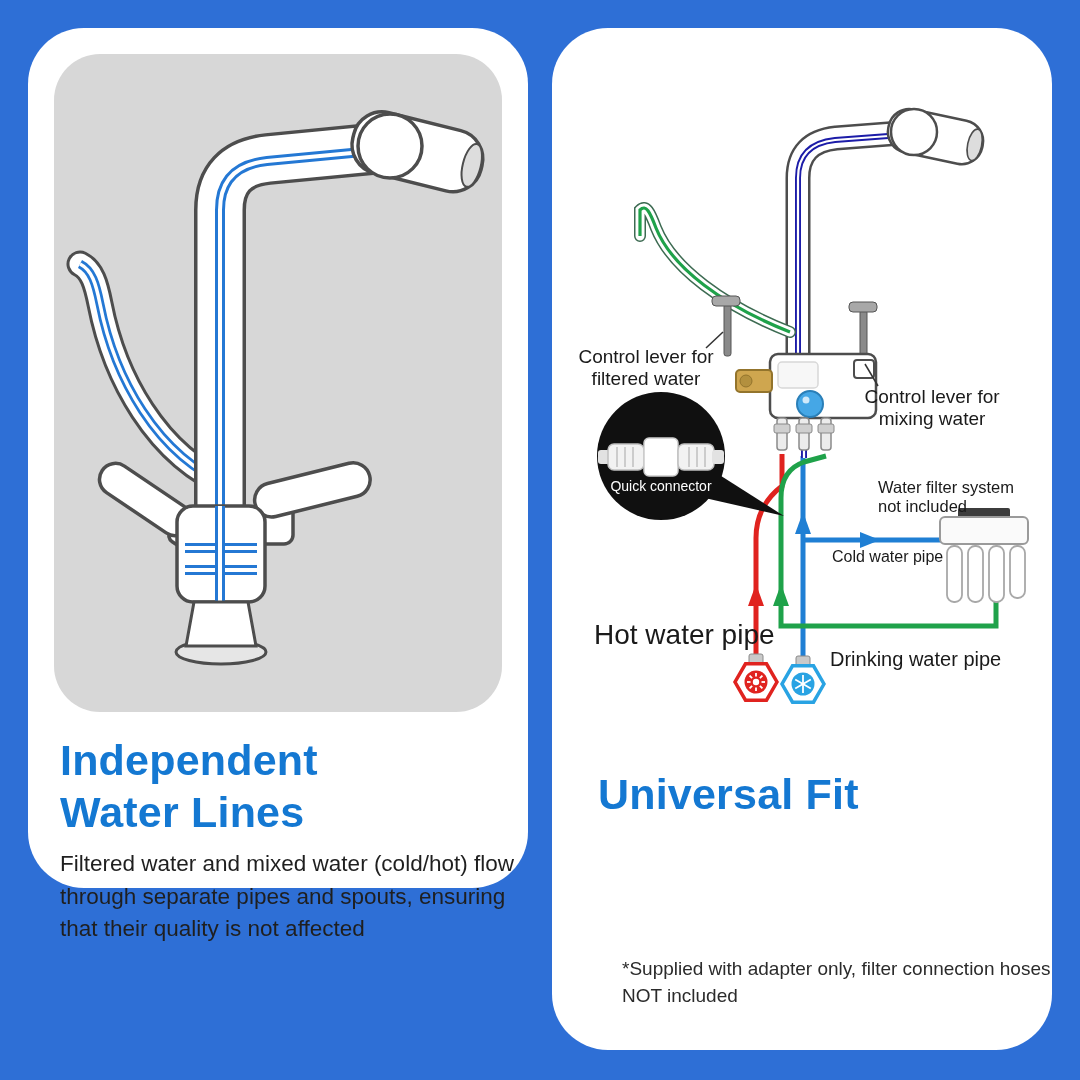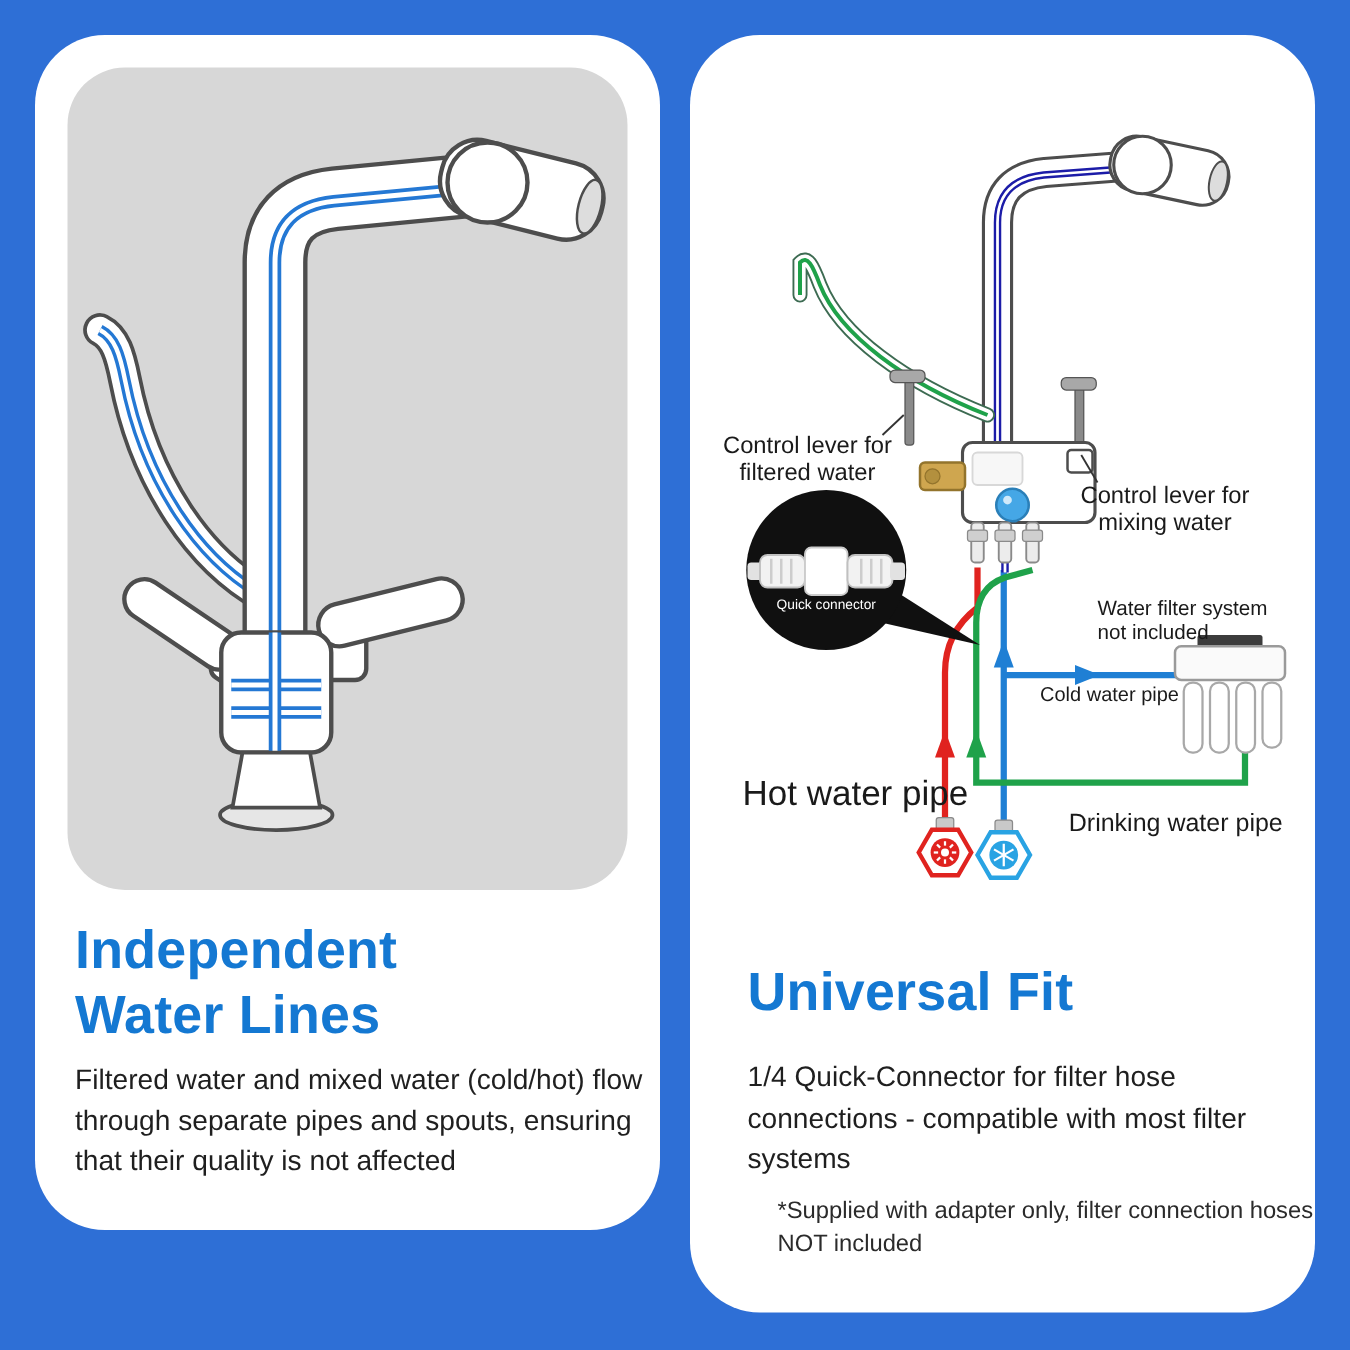--- a/index.html
+++ b/index.html
@@ -2,21 +2,21 @@
 <html><head>
 <meta charset="utf-8">
 <style>
   * { margin:0; padding:0; box-sizing:border-box; }
   html,body { width:1080px; height:1080px; }
   body { font-family:"Liberation Sans", sans-serif; }
 
   .stage { position:relative; width:1080px; height:1080px; background:#2e6fd6; overflow:hidden; }
 
   .card { position:absolute; background:#ffffff; border-radius:56px; }
-  .card-left  { left:28px;  top:28px; width:500px; height:956px; }
+  .card-left  { left:28px;  top:28px; width:500px; height:860px; }
   .card-right { left:552px; top:28px; width:500px; height:1022px; }
 
   .gray-panel { position:absolute; left:26px; top:26px; width:448px; height:658px;
                 background:#d7d7d7; border-radius:46px; overflow:hidden; }
   .faucet-svg { position:absolute; inset:0; width:100%; height:100%; }
 
   .heading { position:absolute; color:#1478d2; font-weight:700; font-size:43px; line-height:1.22; letter-spacing:.2px; }
   .heading-left  { left:32px; top:706px; }
   .heading-right { left:46px; top:740px; }
 
@@ -32,25 +32,25 @@
   .legend-row { display:flex; align-items:center; height:26px; }
   .legend-line { display:inline-block; width:27px; height:4px; margin-right:9px; border-radius:2px; }
   .legend-label { font-size:20.5px; color:#111; }
 
   
   .diagram { position:absolute; left:8px; top:42px; width:480px; height:650px; }
   .diagram-svg { position:absolute; inset:0; width:100%; height:100%; }
   .dlabel { position:absolute; color:#1a1a1a; font-size:19px; line-height:1.18; white-space:nowrap; }
   .lbl-control-filtered { left:0;   top:276px; width:172px; text-align:center; }
   .lbl-control-mixing   { left:292px; top:316px; width:160px; text-align:center; }
-  .lbl-quick  { left:33px;  top:408px; width:136px; text-align:center; color:#ffffff; font-size:11px; }
+  .lbl-quick  { left:33px;  top:408px; width:136px; text-align:center; color:#ffffff; font-size:14px; }
   .lbl-filter { left:318px; top:408px; width:162px; text-align:left; font-size:16.5px; }
   .lbl-cold     { left:238px; top:478px; font-size:16px;margin-left:34px; }
   .lbl-hot      { left:34px;  top:548px; font-size:28px; }
-  .lbl-drinking { left:270px; top:578px; font-size:20px;margin-left:25px; }
+  .lbl-drinking { left:270px; top:578px; font-size:20px; }
 
   
   .t-out { fill:none; stroke:#4d4d4d; stroke-width:27; stroke-linecap:round; }
   .t-in  { fill:none; stroke:#ffffff; stroke-width:21; stroke-linecap:round; }
   .w-blue{ fill:none; stroke:#2478d4; stroke-width:10; }
   .w-gap { fill:none; stroke:#ffffff; stroke-width:4; }
   .dt-out { fill:none; stroke:#3d6b52; stroke-width:12; stroke-linecap:round; }
   .dt-in  { fill:none; stroke:#ffffff; stroke-width:9;  stroke-linecap:round; }
   .dt-line{ fill:none; stroke:#1fa24a; stroke-width:3.2; }
   .pipe { fill:none; stroke-width:5; }
@@ -261,17 +261,16 @@
       <div class="dlabel lbl-filter">
         <div>Water filter system</div>
         <div>not included</div>
       </div>
       <div class="dlabel lbl-cold">Cold water pipe</div>
       <div class="dlabel lbl-hot">Hot water pipe</div>
       <div class="dlabel lbl-drinking">Drinking water pipe</div>
     </div>
 
     <h2 class="heading heading-right">Universal Fit</h2>
-    <p class="body-text body-right">1/4 Quick-Connector for filter hose connections - compatible with most filter systems</p>
     <p class="footnote">*Supplied with adapter only, filter connection hoses NOT included</p>
   </section>
 
 </div>
 
 </body></html>

